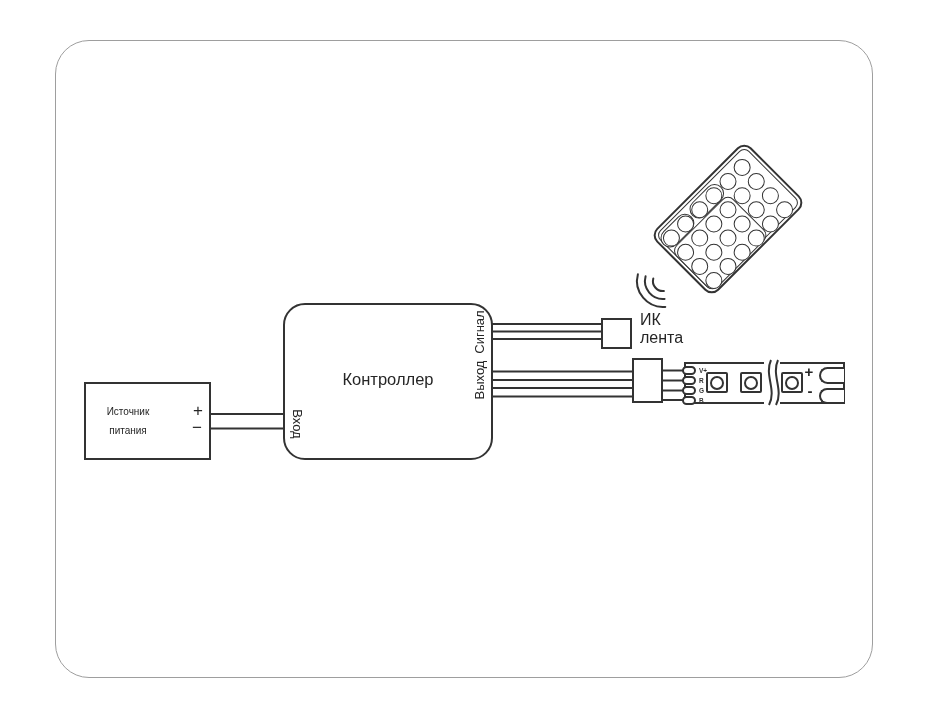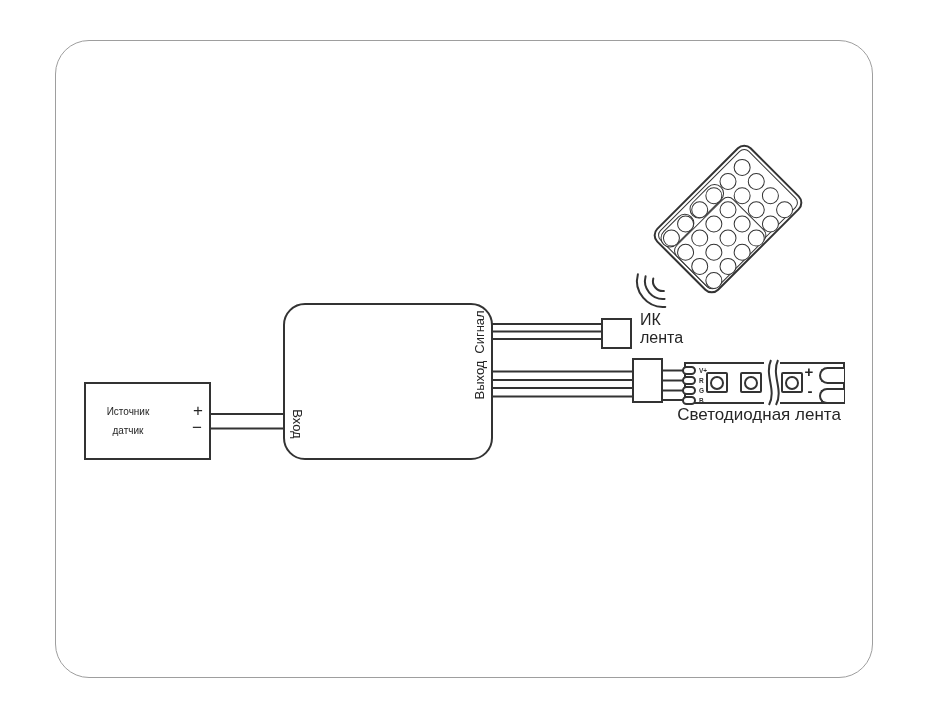--- a/index.html
+++ b/index.html
@@ -91,26 +91,27 @@
     <path d="M492 396.5 H632"></path>
     <path d="M662 370.5 H686"></path>
     <path d="M662 380.5 H686"></path>
     <path d="M662 390.5 H686"></path>
     <path d="M662 400 H686"></path>
   </svg>
 
   <div class="box power-box"></div>
   <div class="power-label">
     <div>Источник</div>
-    <div>датчик</div>
+    <div>питания</div>
   </div>
   <div class="term term-plus">+</div>
   <div class="term term-minus">−</div>
 
   <div class="box controller-box"></div>
+  <div class="controller-label">Контроллер</div>
   <div class="vlabel vlabel-input">Вход</div>
   <div class="vlabel vlabel-output">Выход</div>
   <div class="vlabel vlabel-signal">Сигнал</div>
 
   <div class="box ir-box"></div>
   <div class="ir-label">
     <div>ИК</div>
     <div>лента</div>
   </div>
 
@@ -131,21 +132,20 @@
   <div class="led-module" style="left:740px">
       <div class="led-chip"></div>
     </div>
   <div class="led-module" style="left:781px">
       <div class="led-chip"></div>
     </div>
   <div class="strip-sign strip-plus">+</div>
   <div class="strip-sign strip-minus">-</div>
   <div class="end-pad end-pad-1"></div>
   <div class="end-pad end-pad-2"></div>
-  <div class="strip-label">Светодиодная лента</div>
 
   <div class="remote">
     <div class="remote-inner"></div>
     <div class="btn-group group-main"></div>
     <div class="btn-group group-small-1"></div>
     <div class="btn-group group-small-2"></div>
     <div id="remote-buttons">
         <div class="remote-btn" style="left: 6.5px; top: 9.5px;"></div>
         <div class="remote-btn" style="left: 26.5px; top: 9.5px;"></div>
         <div class="remote-btn" style="left: 46.5px; top: 9.5px;"></div>

